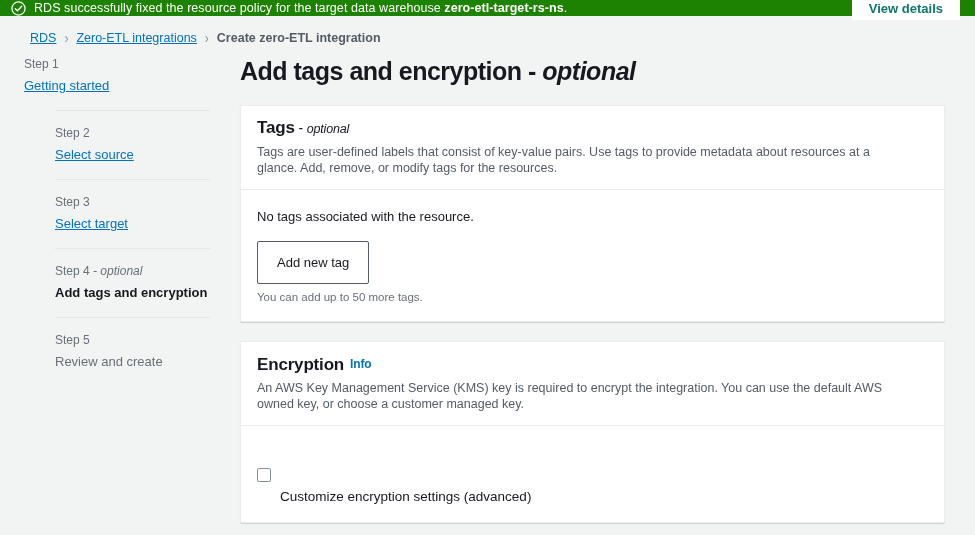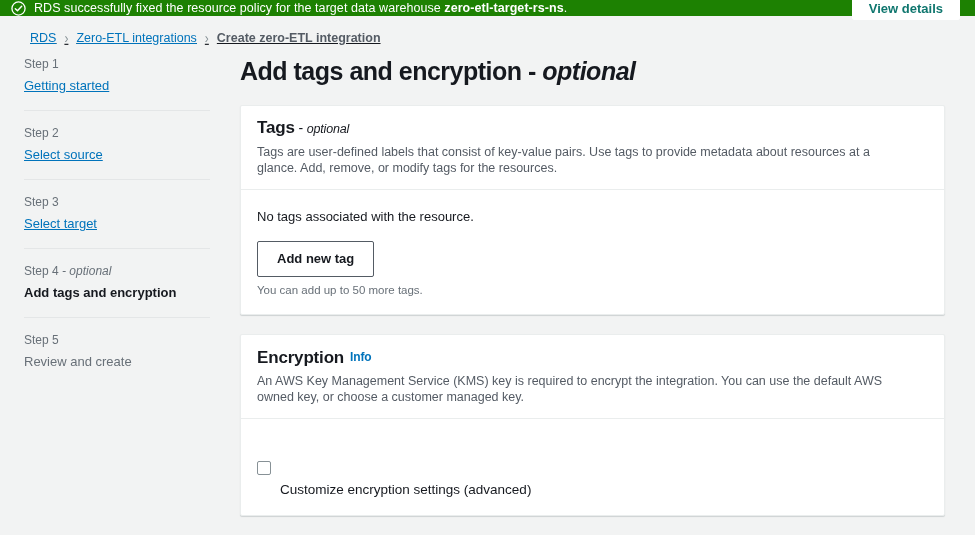--- a/index.html
+++ b/index.html
@@ -59,21 +59,20 @@
     margin-right: 3px;
   }
 
   
   .breadcrumb {
     display: flex;
     align-items: center;
     padding: 13px 0 0 30px;
     font-size: 12.5px;
     height: 30px;
-    text-decoration: underline;
   }
   .bc-link {
     color: #0073bb;
     text-decoration: underline;
     cursor: pointer;
     font-size: 12.5px;
   }
   .bc-current {
     color: #545b64;
     font-weight: bold;
@@ -97,21 +96,21 @@
   
   .steps {
     width: 240px;
     flex: 0 0 240px;
     padding-left: 24px;
     padding-right: 30px;
   }
   .step {
     padding-bottom: 15px;
   }
-  .step + .step { padding-top: 14px; }
+  .step + .step { padding-top: 14px; margin-left: 31px; }
   .step.divided { border-top: 1px solid #e4e6e7; }
   .step-num {
     color: #687078;
     font-size: 12px;
     margin-bottom: 5px;
     line-height: 16px;
   }
   .step-num em { font-style: italic; }
   .step-link {
     color: #0073bb;
@@ -199,23 +198,23 @@
     line-height: 18px;
     margin-bottom: 15px;
   }
   .btn-normal {
     background: #ffffff;
     border: 1px solid #545b64;
     border-radius: 2px;
     color: #16191f;
     font-family: inherit;
     font-size: 13px;
-    font-weight: bold;
+    font-weight: normal;
     padding: 5px 19px;
-    height: 36px;
+    height: 43px;
     line-height: 16px;
     cursor: pointer;
     display: inline-block;
   }
   .tag-hint {
     font-size: 11.5px;
     color: #687078;
     line-height: 16px;
     margin-top: 5px;
   }

